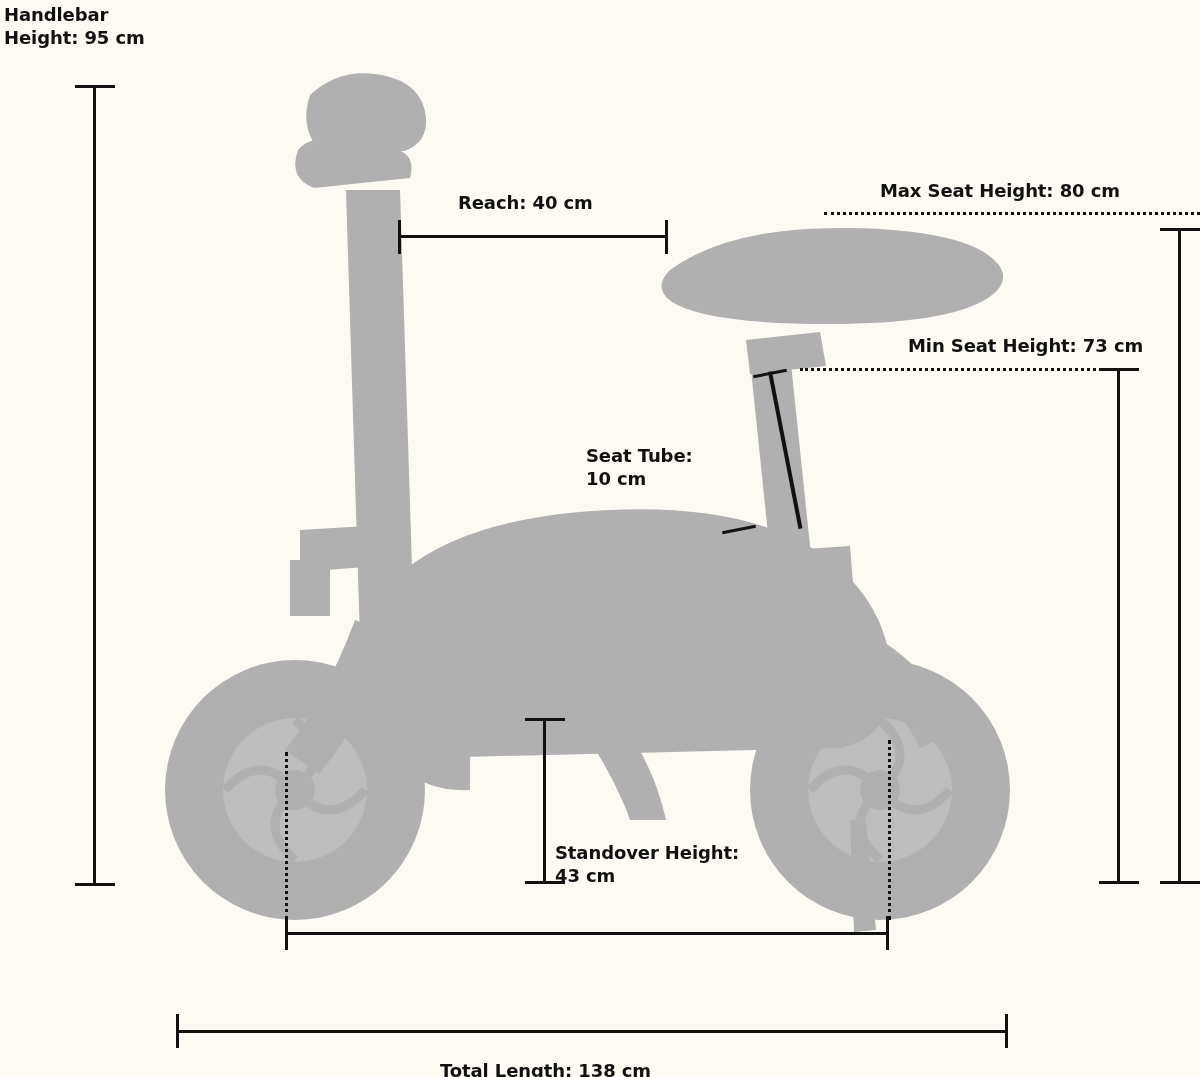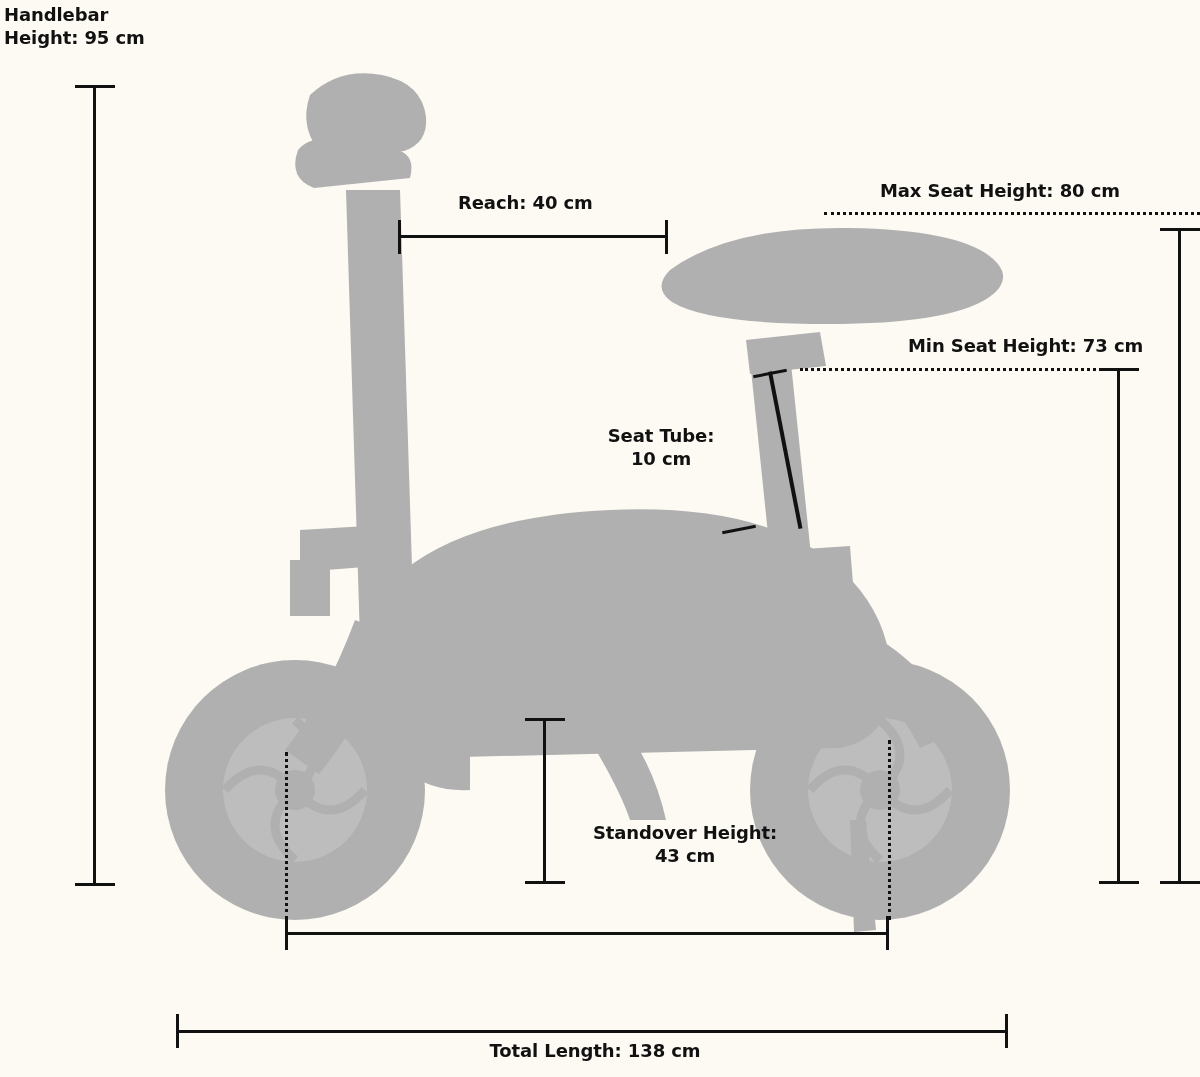--- a/index.html
+++ b/index.html
@@ -20,21 +20,22 @@
   .label {
     position: absolute;
     color: #111111;
     font-weight: bold;
     font-size: 18px;
     line-height: 1.25;
     white-space: pre;
     letter-spacing: -0.1px;
   }
   .label.center {
-    text-align: center;
+    text-align: left;
+    margin-top: 20px;
   }
   .bike {
     position: absolute;
     left: 150px;
     top: 60px;
     width: 900px;
     height: 890px;
   }
   .dim-line {
     position: absolute;

